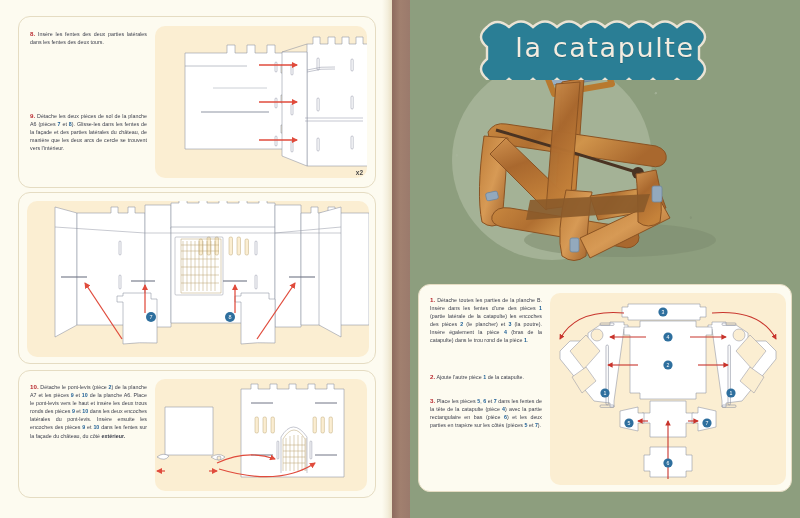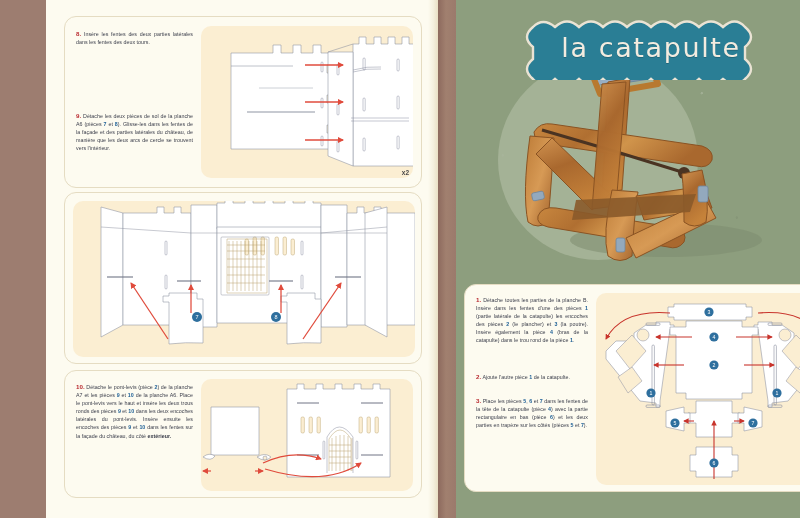--- a/index.html
+++ b/index.html
@@ -2,21 +2,21 @@
 <html><head>
 <meta charset="utf-8">
 <style>
   * { box-sizing: border-box; margin:0; padding:0; }
   html,body { width:800px; height:518px; overflow:hidden; }
   body {
     font-family: "Liberation Sans", sans-serif;
     background:#9d7d70;
     position:relative;
   }
-  .spread { position:absolute; inset:0;margin-left:46px; }
+  .spread { position:absolute; inset:0; }
 
   
   .page-left {
     position:absolute; left:0; top:0; width:392px; height:518px;
     background:#fdfbf0;
   }
   .page-left .paper-edge{
     position:absolute; right:0; top:0; width:10px; height:100%;
     background:linear-gradient(90deg,#fdfbf0 0%, #f4efdd 55%, #e9dfc4 100%);
   }

